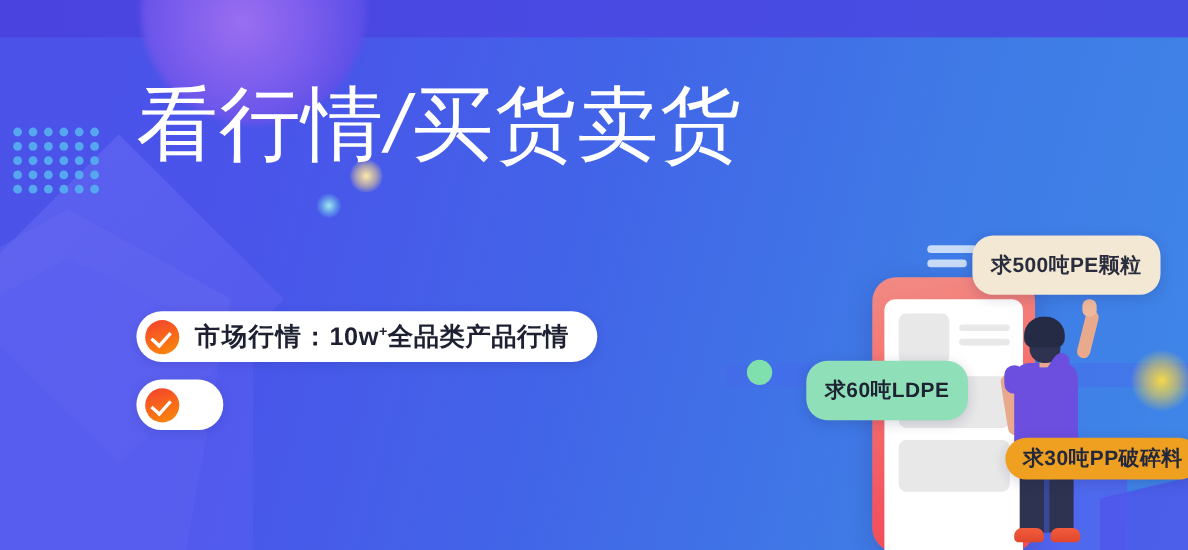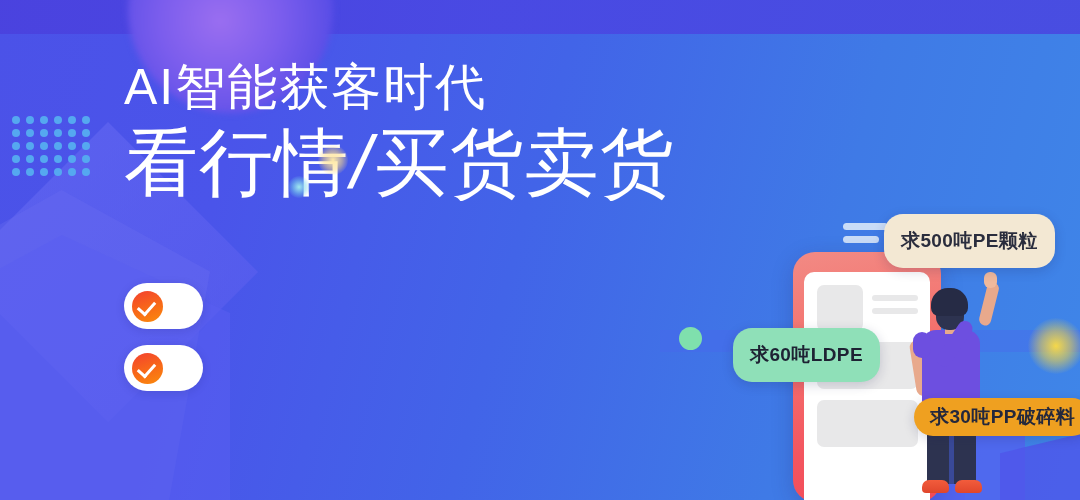--- a/index.html
+++ b/index.html
@@ -160,36 +160,36 @@
       <i></i>
     <i></i>
       <i></i>
       <i></i>
       <i></i>
       <i></i>
       <i></i>
   </div>
 
   <div class="headline">
-    <div class="h-top">AI智能获客时代</div>
     <div class="h-main"><span>看行情</span><span class="h-slash">/</span><span>买货卖货</span></div>
   </div>
   <div class="underbars">
     <b></b>
       <b></b>
   </div>
 
   <div class="spark s1"></div>
   <div class="spark s2"></div>
 
   <div class="features">
 
 
     <div class="pill">
       <span class="check"></span>
+      <span class="ptxt"><span class="lbl">市场行情：</span><span>10w</span><span class="sup">+</span><span>全品类产品行情</span></span>
     </div>
 
     <div class="pill">
       <span class="check"></span>
     </div>
 
   </div>
 
   <div class="phone">
     <div class="screen">

